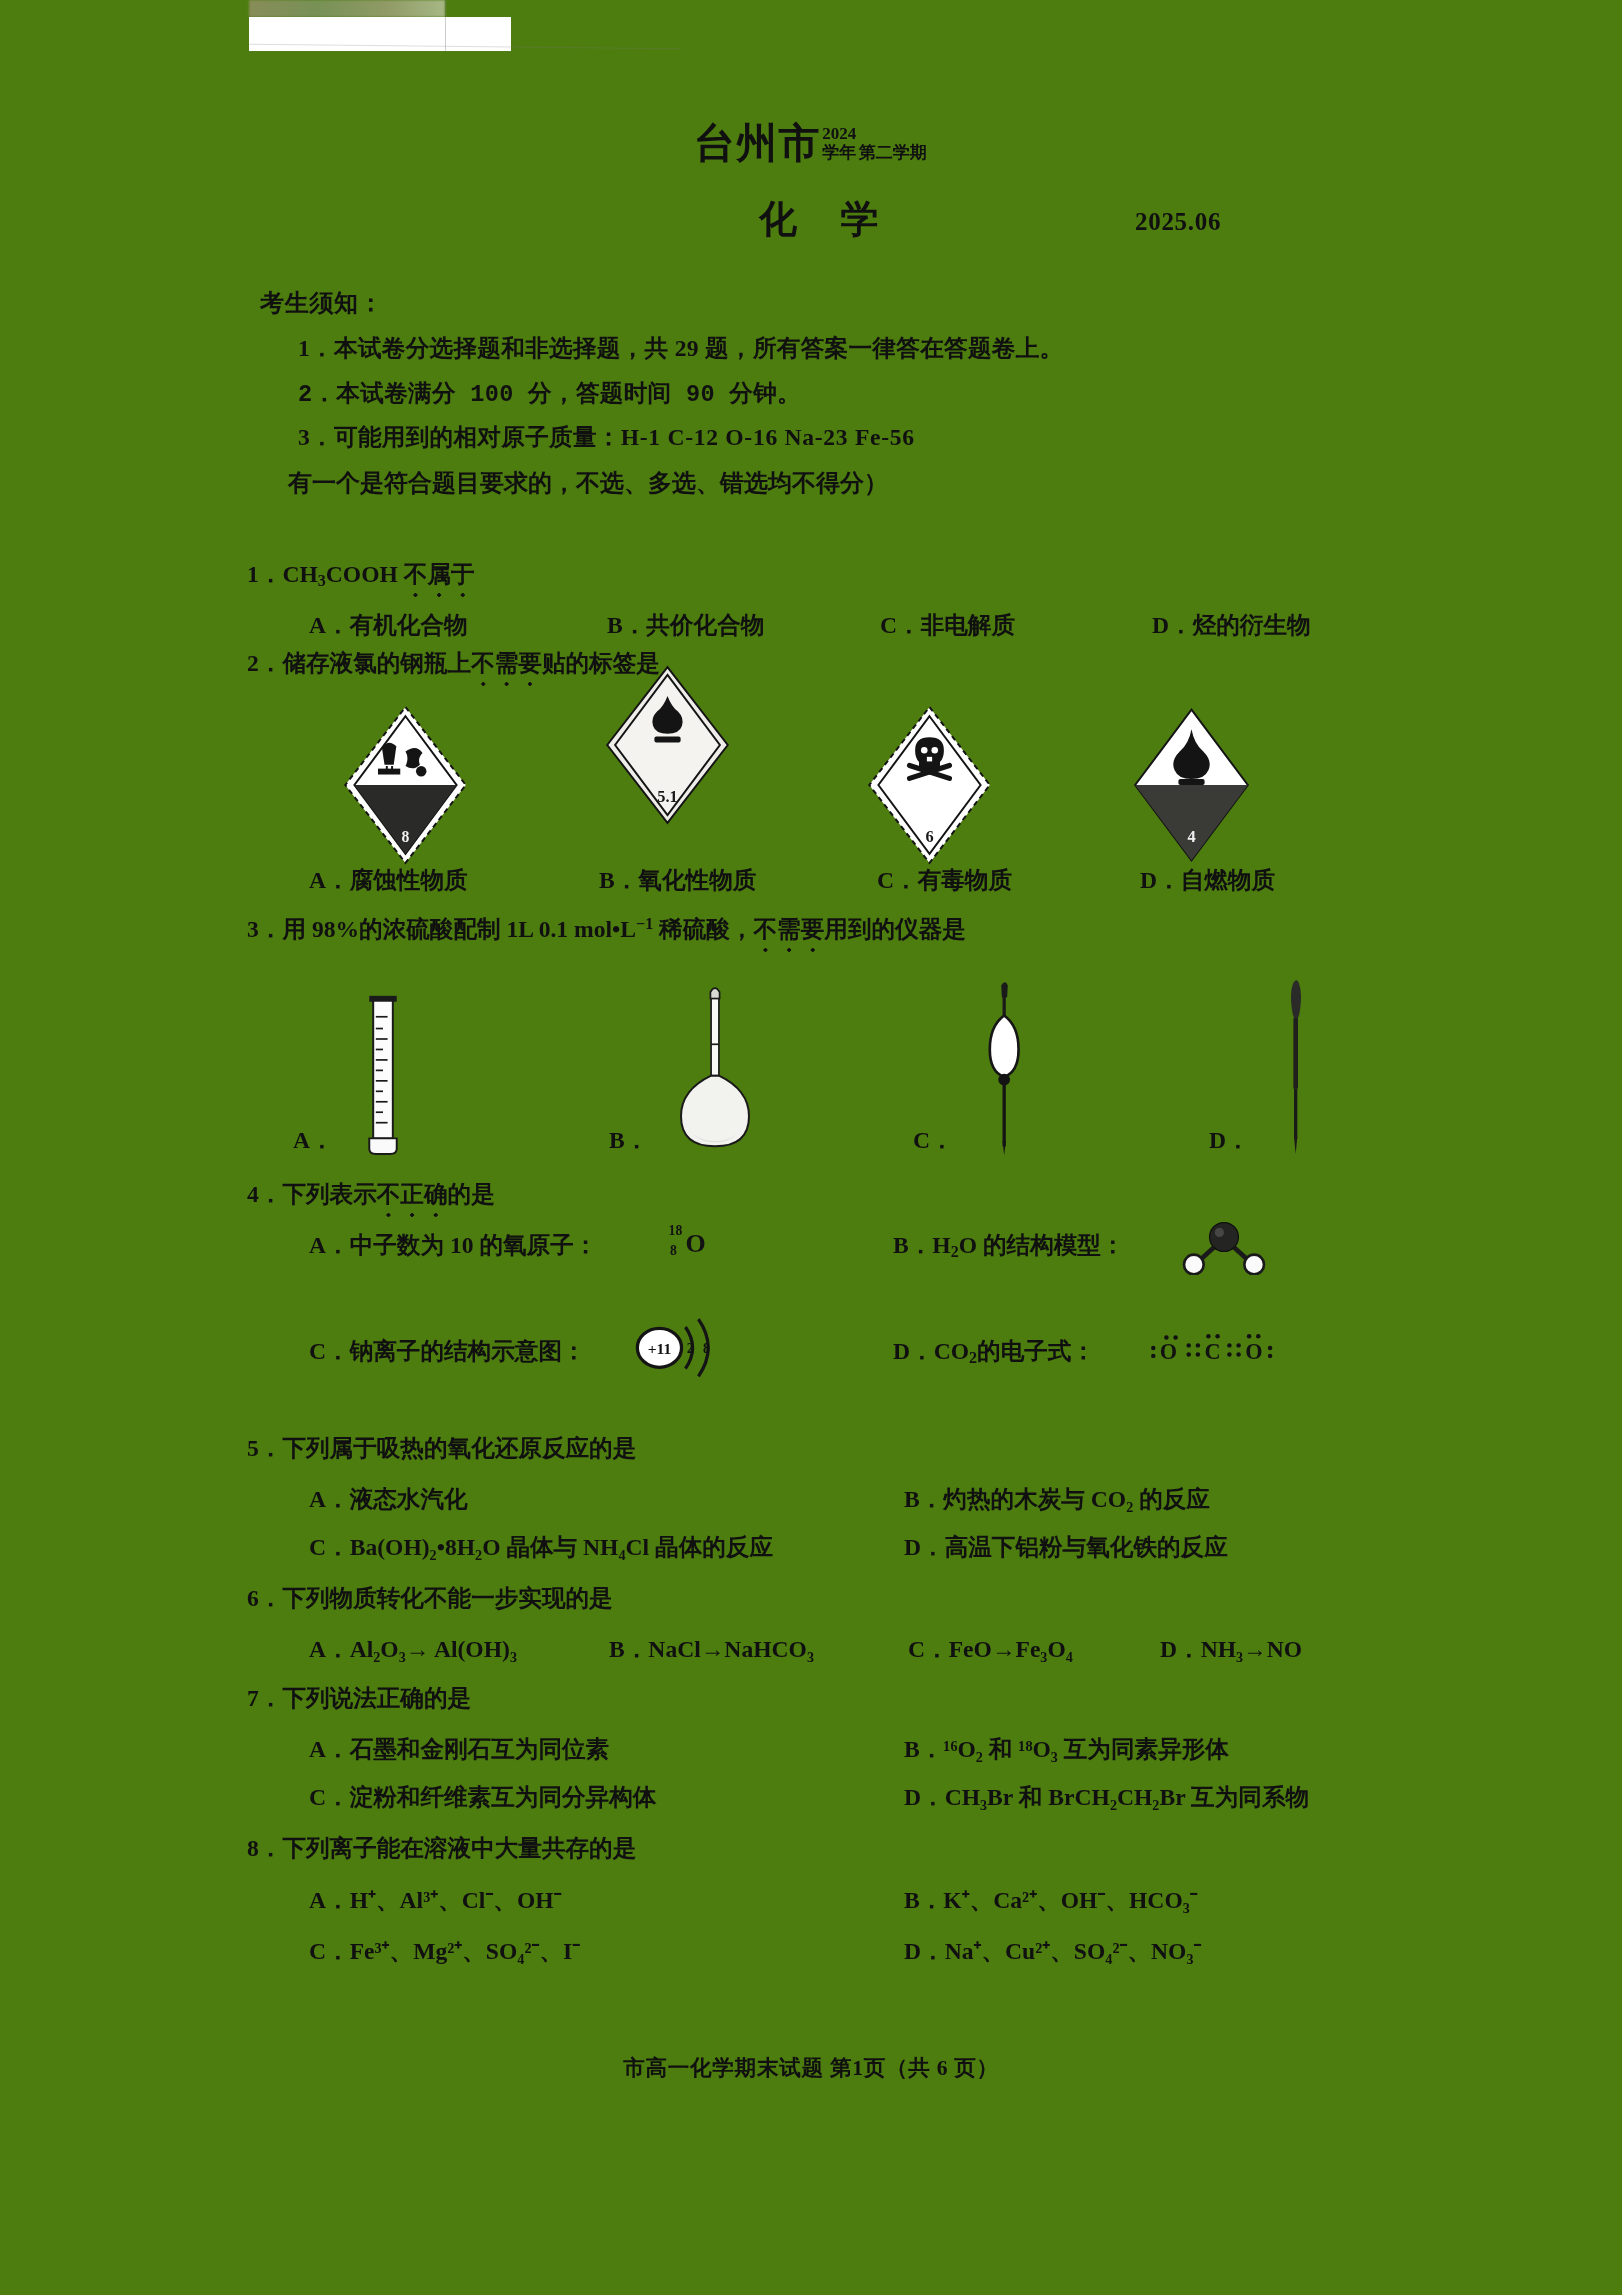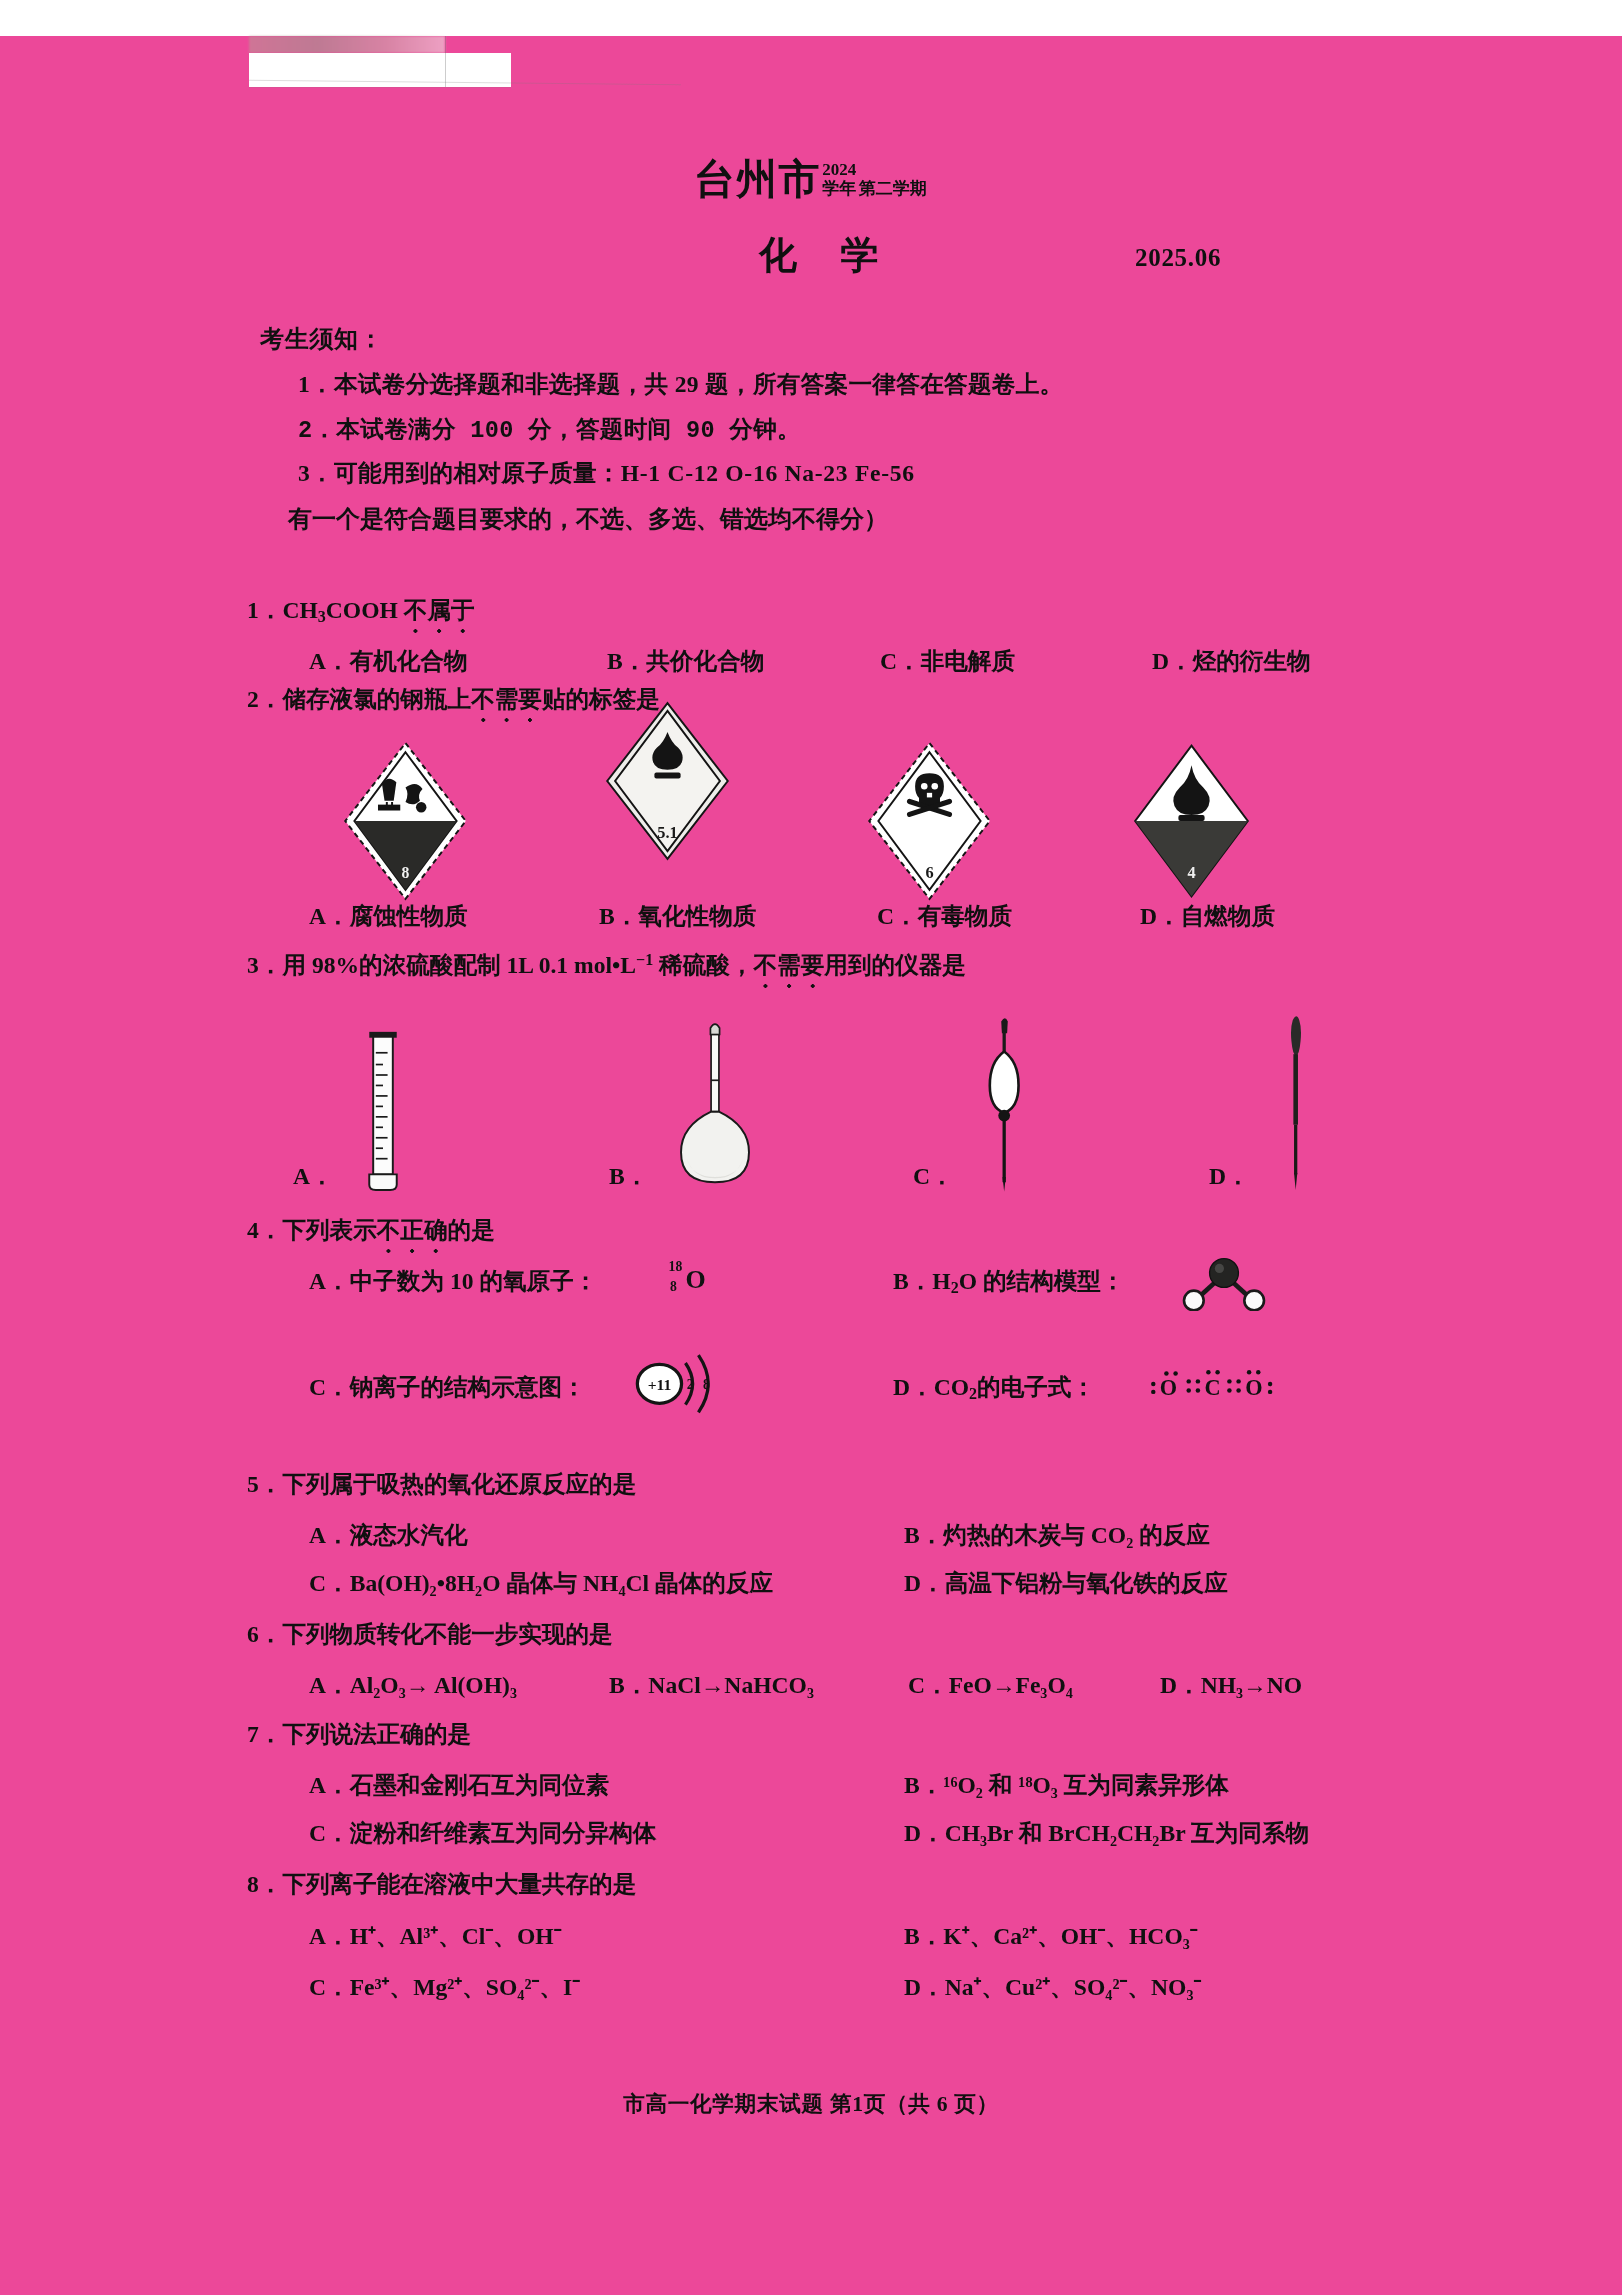--- a/index.html
+++ b/index.html
@@ -6,22 +6,21 @@
   body {
     width:1622px; height:2295px;
     background:#ffffff;
     font-family:"Liberation Serif", serif;
     color:#101010;
     position:relative;
     overflow:hidden;
   }
   .page {
     position:absolute; inset:0;
-    background:#ec4899;
-    margin-top:36px;
+    background:#4d7c0f;
   }
   
   .scan-artifact {
     position:absolute; left:249px; top:0px; width:196px; height:17px;
     background:linear-gradient(90deg,#b99a95 0%, #9aa38f 35%, #c8b4ae 70%, #efe9e6 100%);
     opacity:.55; filter:blur(0.8px);
   }
   .scan-artifact2 {
     position:absolute; left:249px; top:17px; width:262px; height:34px;
     background:#ffffff;

